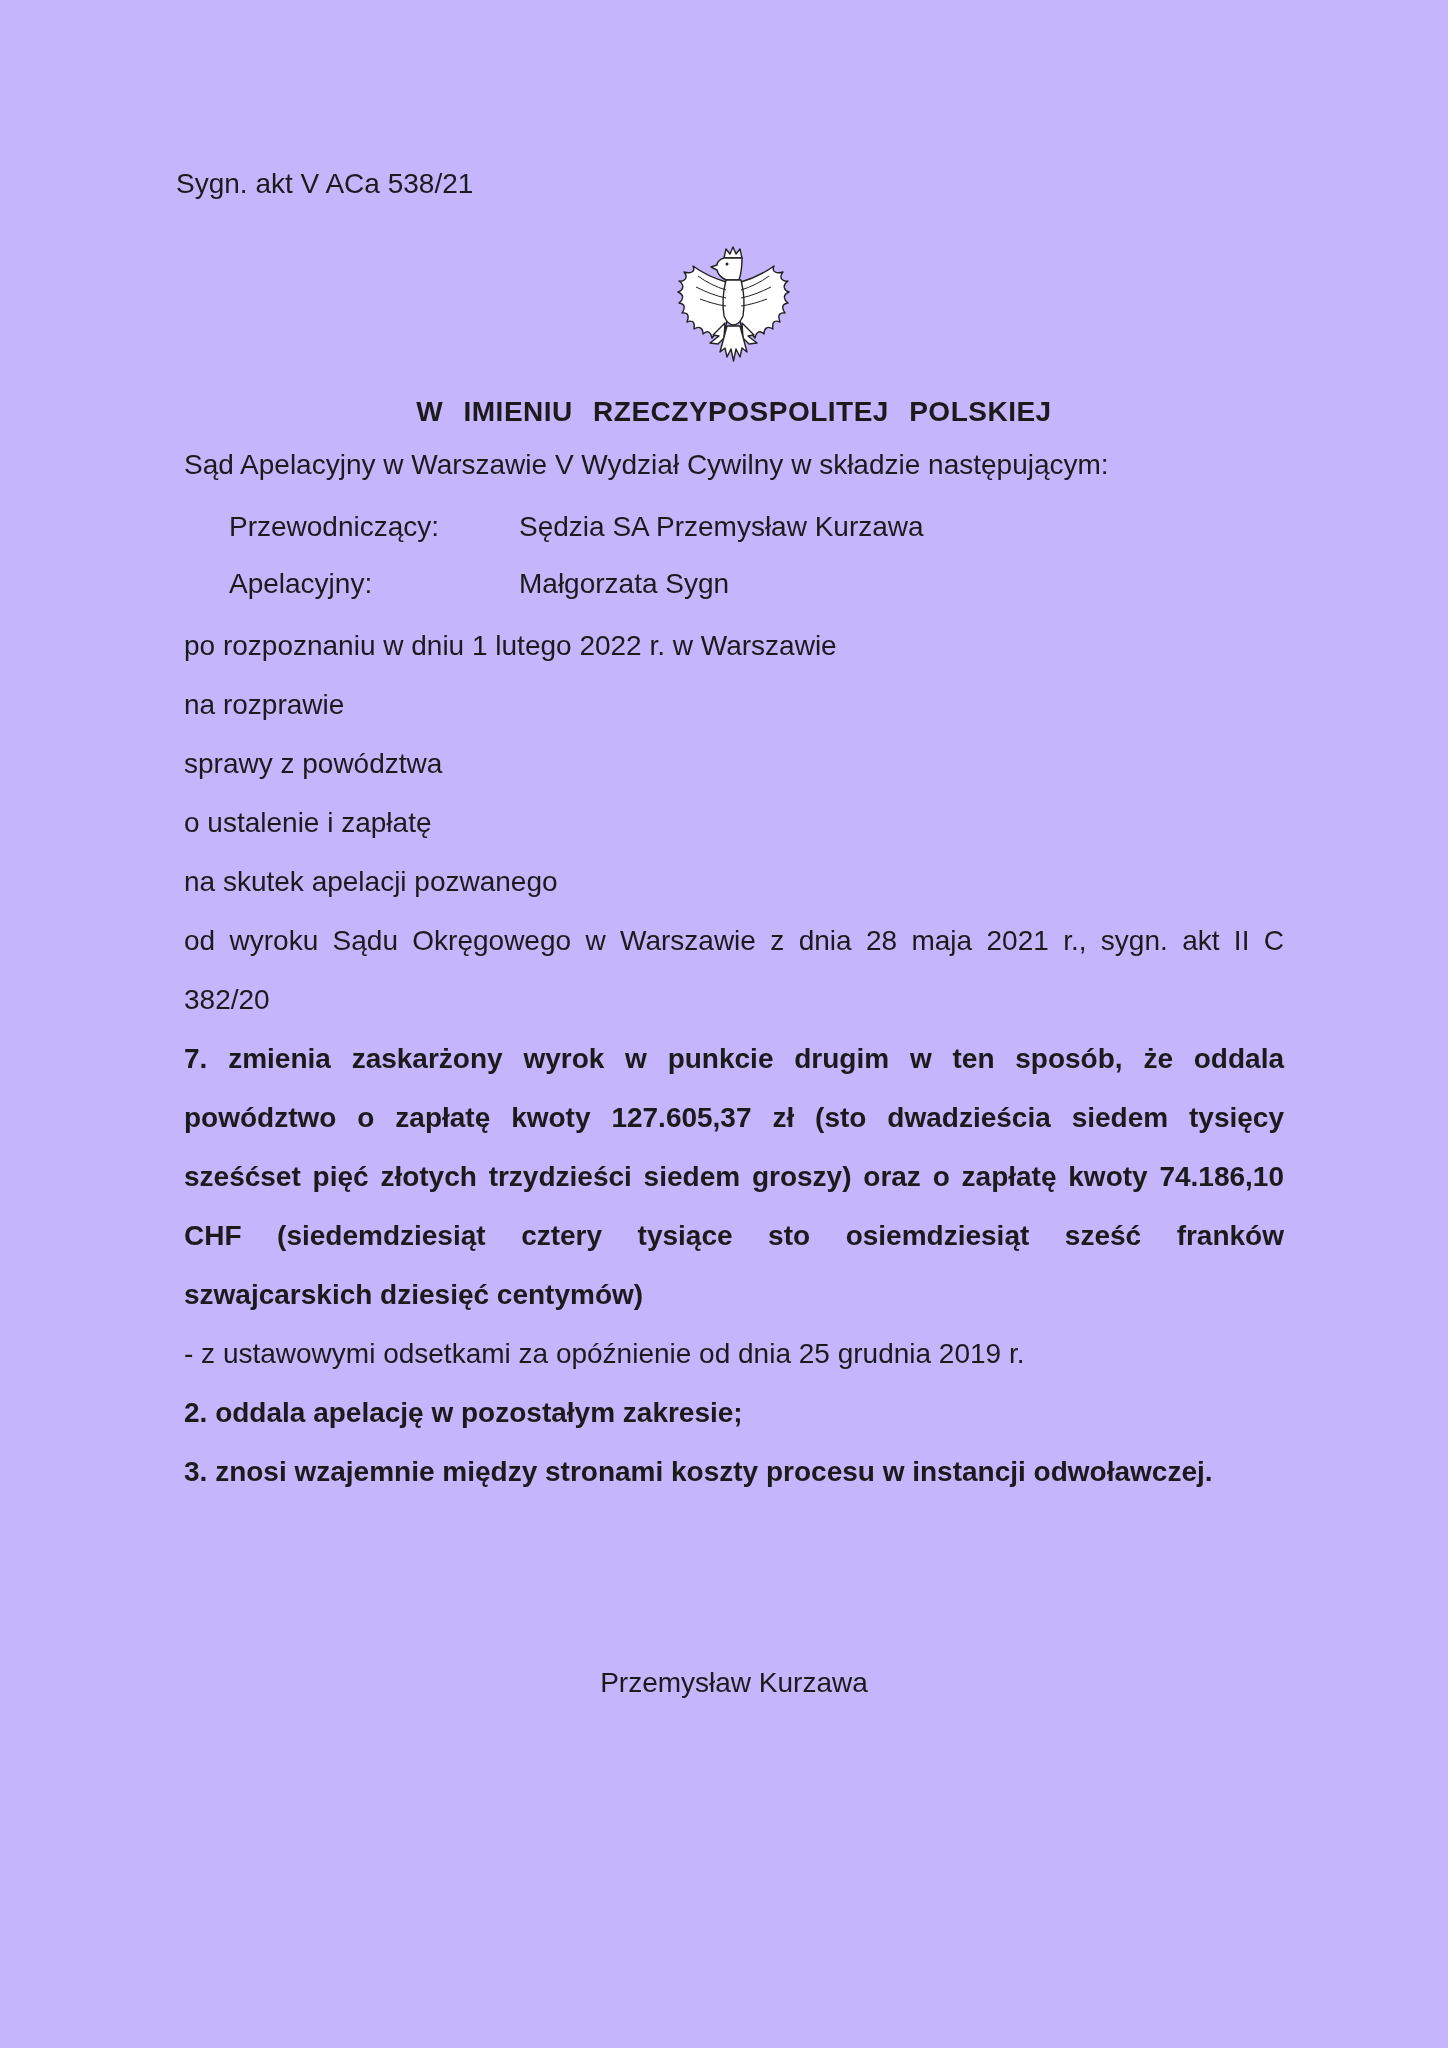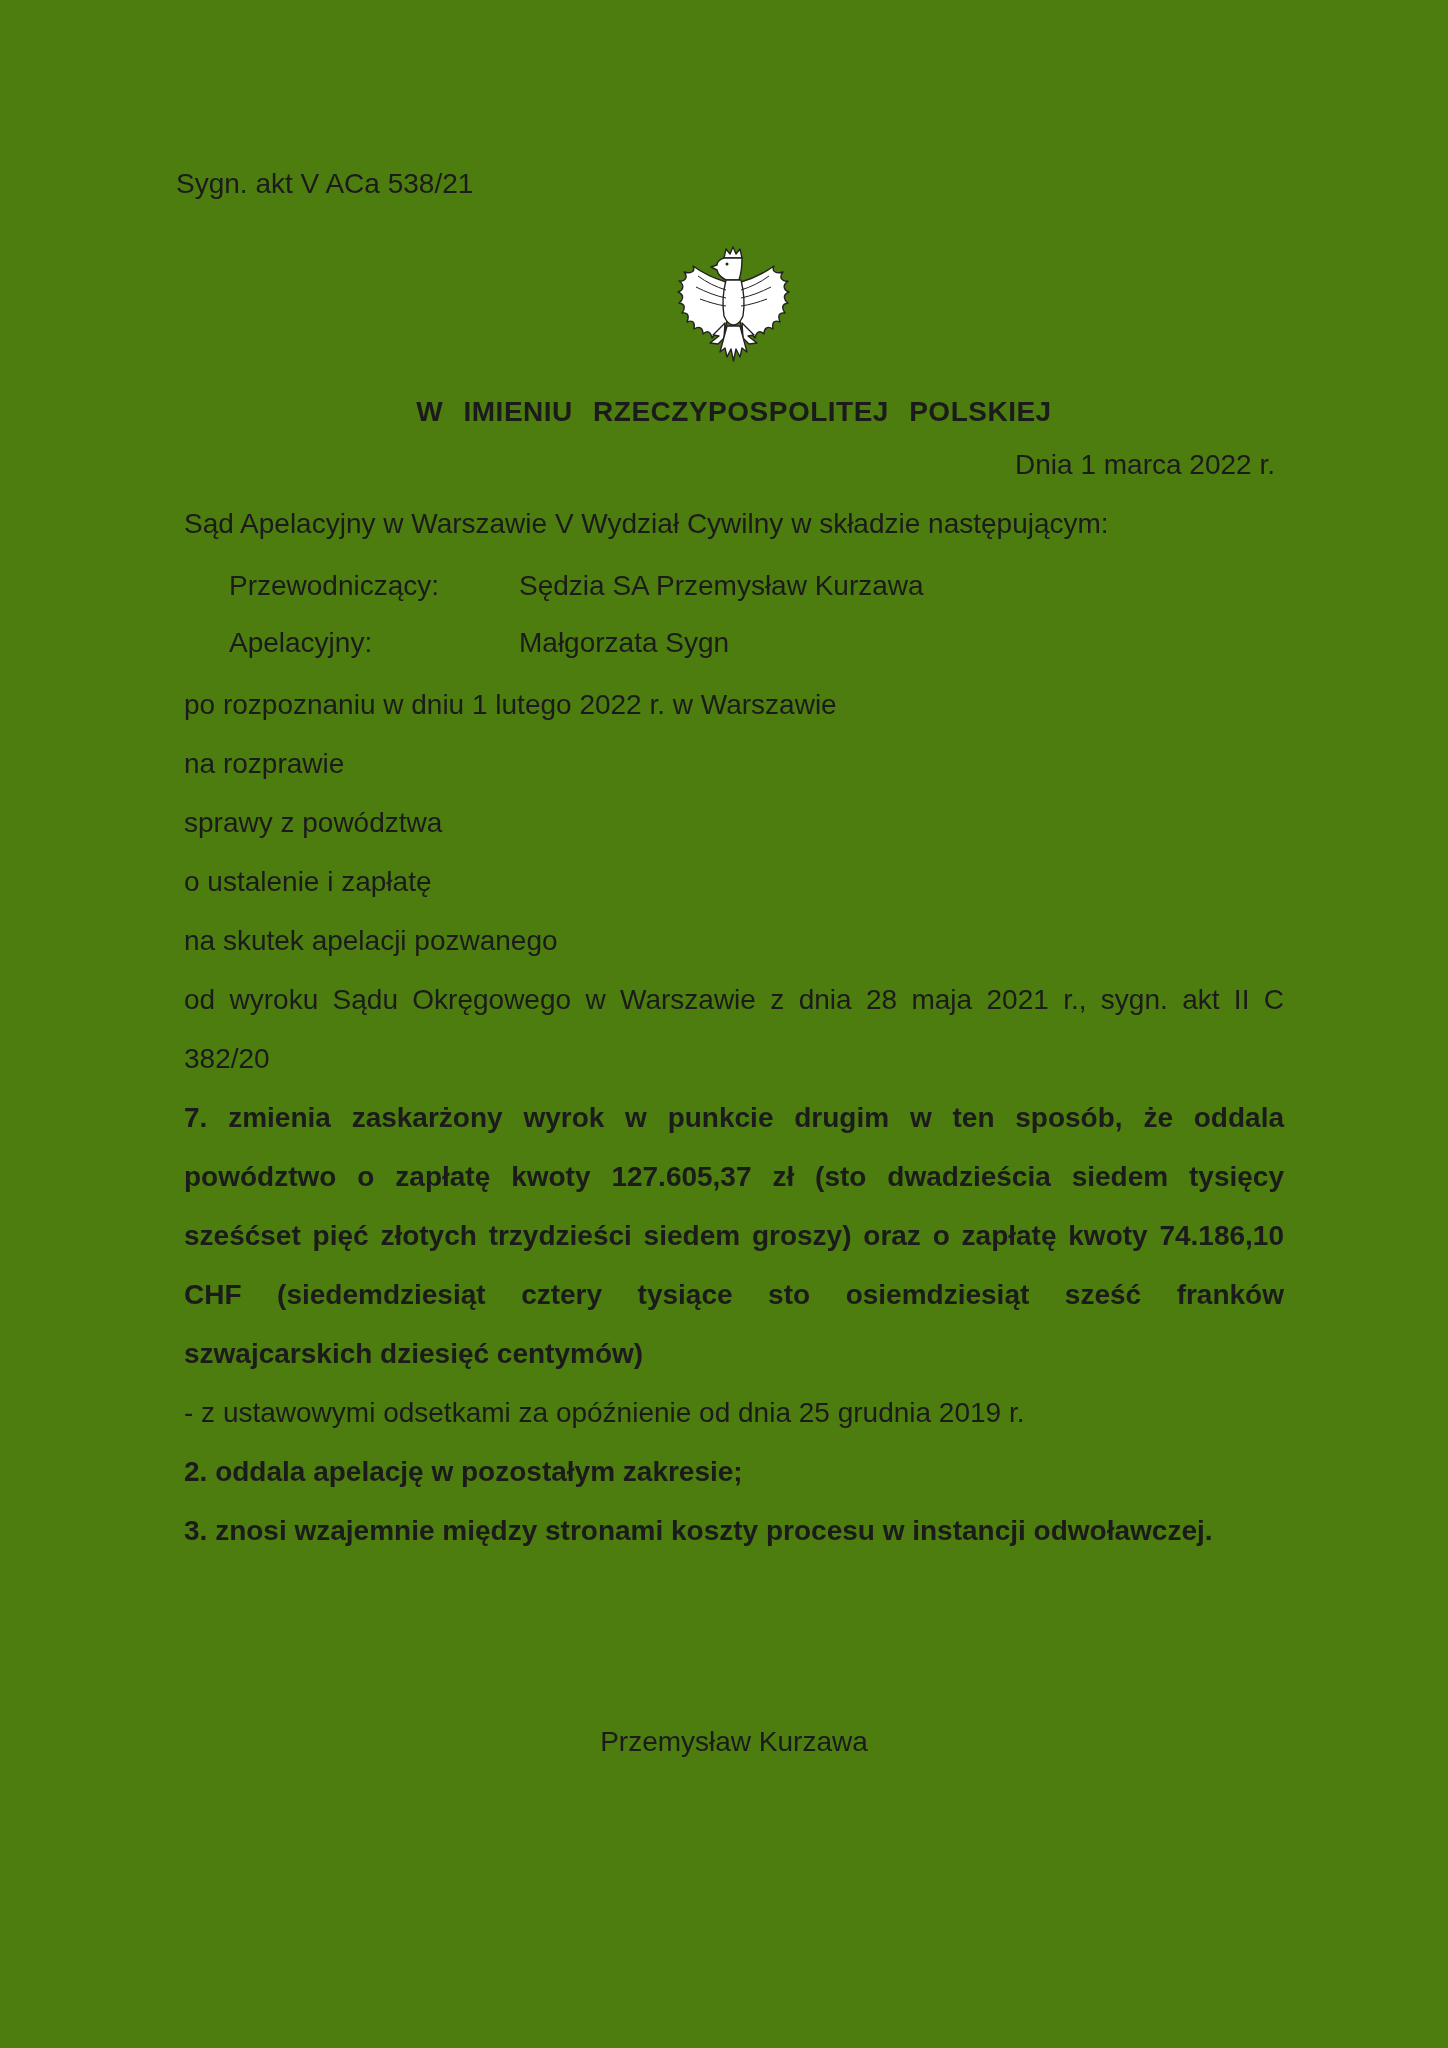--- a/index.html
+++ b/index.html
@@ -2,21 +2,21 @@
 <html lang="pl"><head>
 <meta charset="utf-8">
 <title>Wyrok</title>
 <style>
   html, body { margin: 0; padding: 0; background: #e8e8e8; }
   #page {
     position: relative;
     width: 1448px;
     height: 2048px;
     margin: 0 auto;
-    background: #4d7c0f;
+    background: #c4b5fd;
     color: #1b1b1b;
     font-family: "Liberation Sans", "DejaVu Sans", sans-serif;
     font-size: 28px;
     line-height: 51px;
     overflow: hidden;
     box-sizing: border-box;
   }
   .content {
     padding: 0 156px 0 176px; 
   }
@@ -103,21 +103,20 @@
 
           <circle cx="51" cy="20" r="1.5" fill="#222222" stroke="none"></circle>
         </g>
       </svg>
     </div>
 
     <div class="title-block">
       <div class="title-line2">W IMIENIU RZECZYPOSPOLITEJ POLSKIEJ</div>
     </div>
 
-    <div class="date-line">Dnia 1 marca 2022 r.</div>
 
     <p class="line intro">Sąd Apelacyjny w Warszawie V Wydział Cywilny w składzie następującym:</p>
 
     <div class="panel-row">
       <span class="panel-role">Przewodniczący:</span><span class="panel-person">Sędzia SA Przemysław Kurzawa</span>
     </div>
     <div class="panel-row">
       <span class="panel-role">Apelacyjny:</span><span class="panel-person">Małgorzata Sygn</span>
     </div>
 

